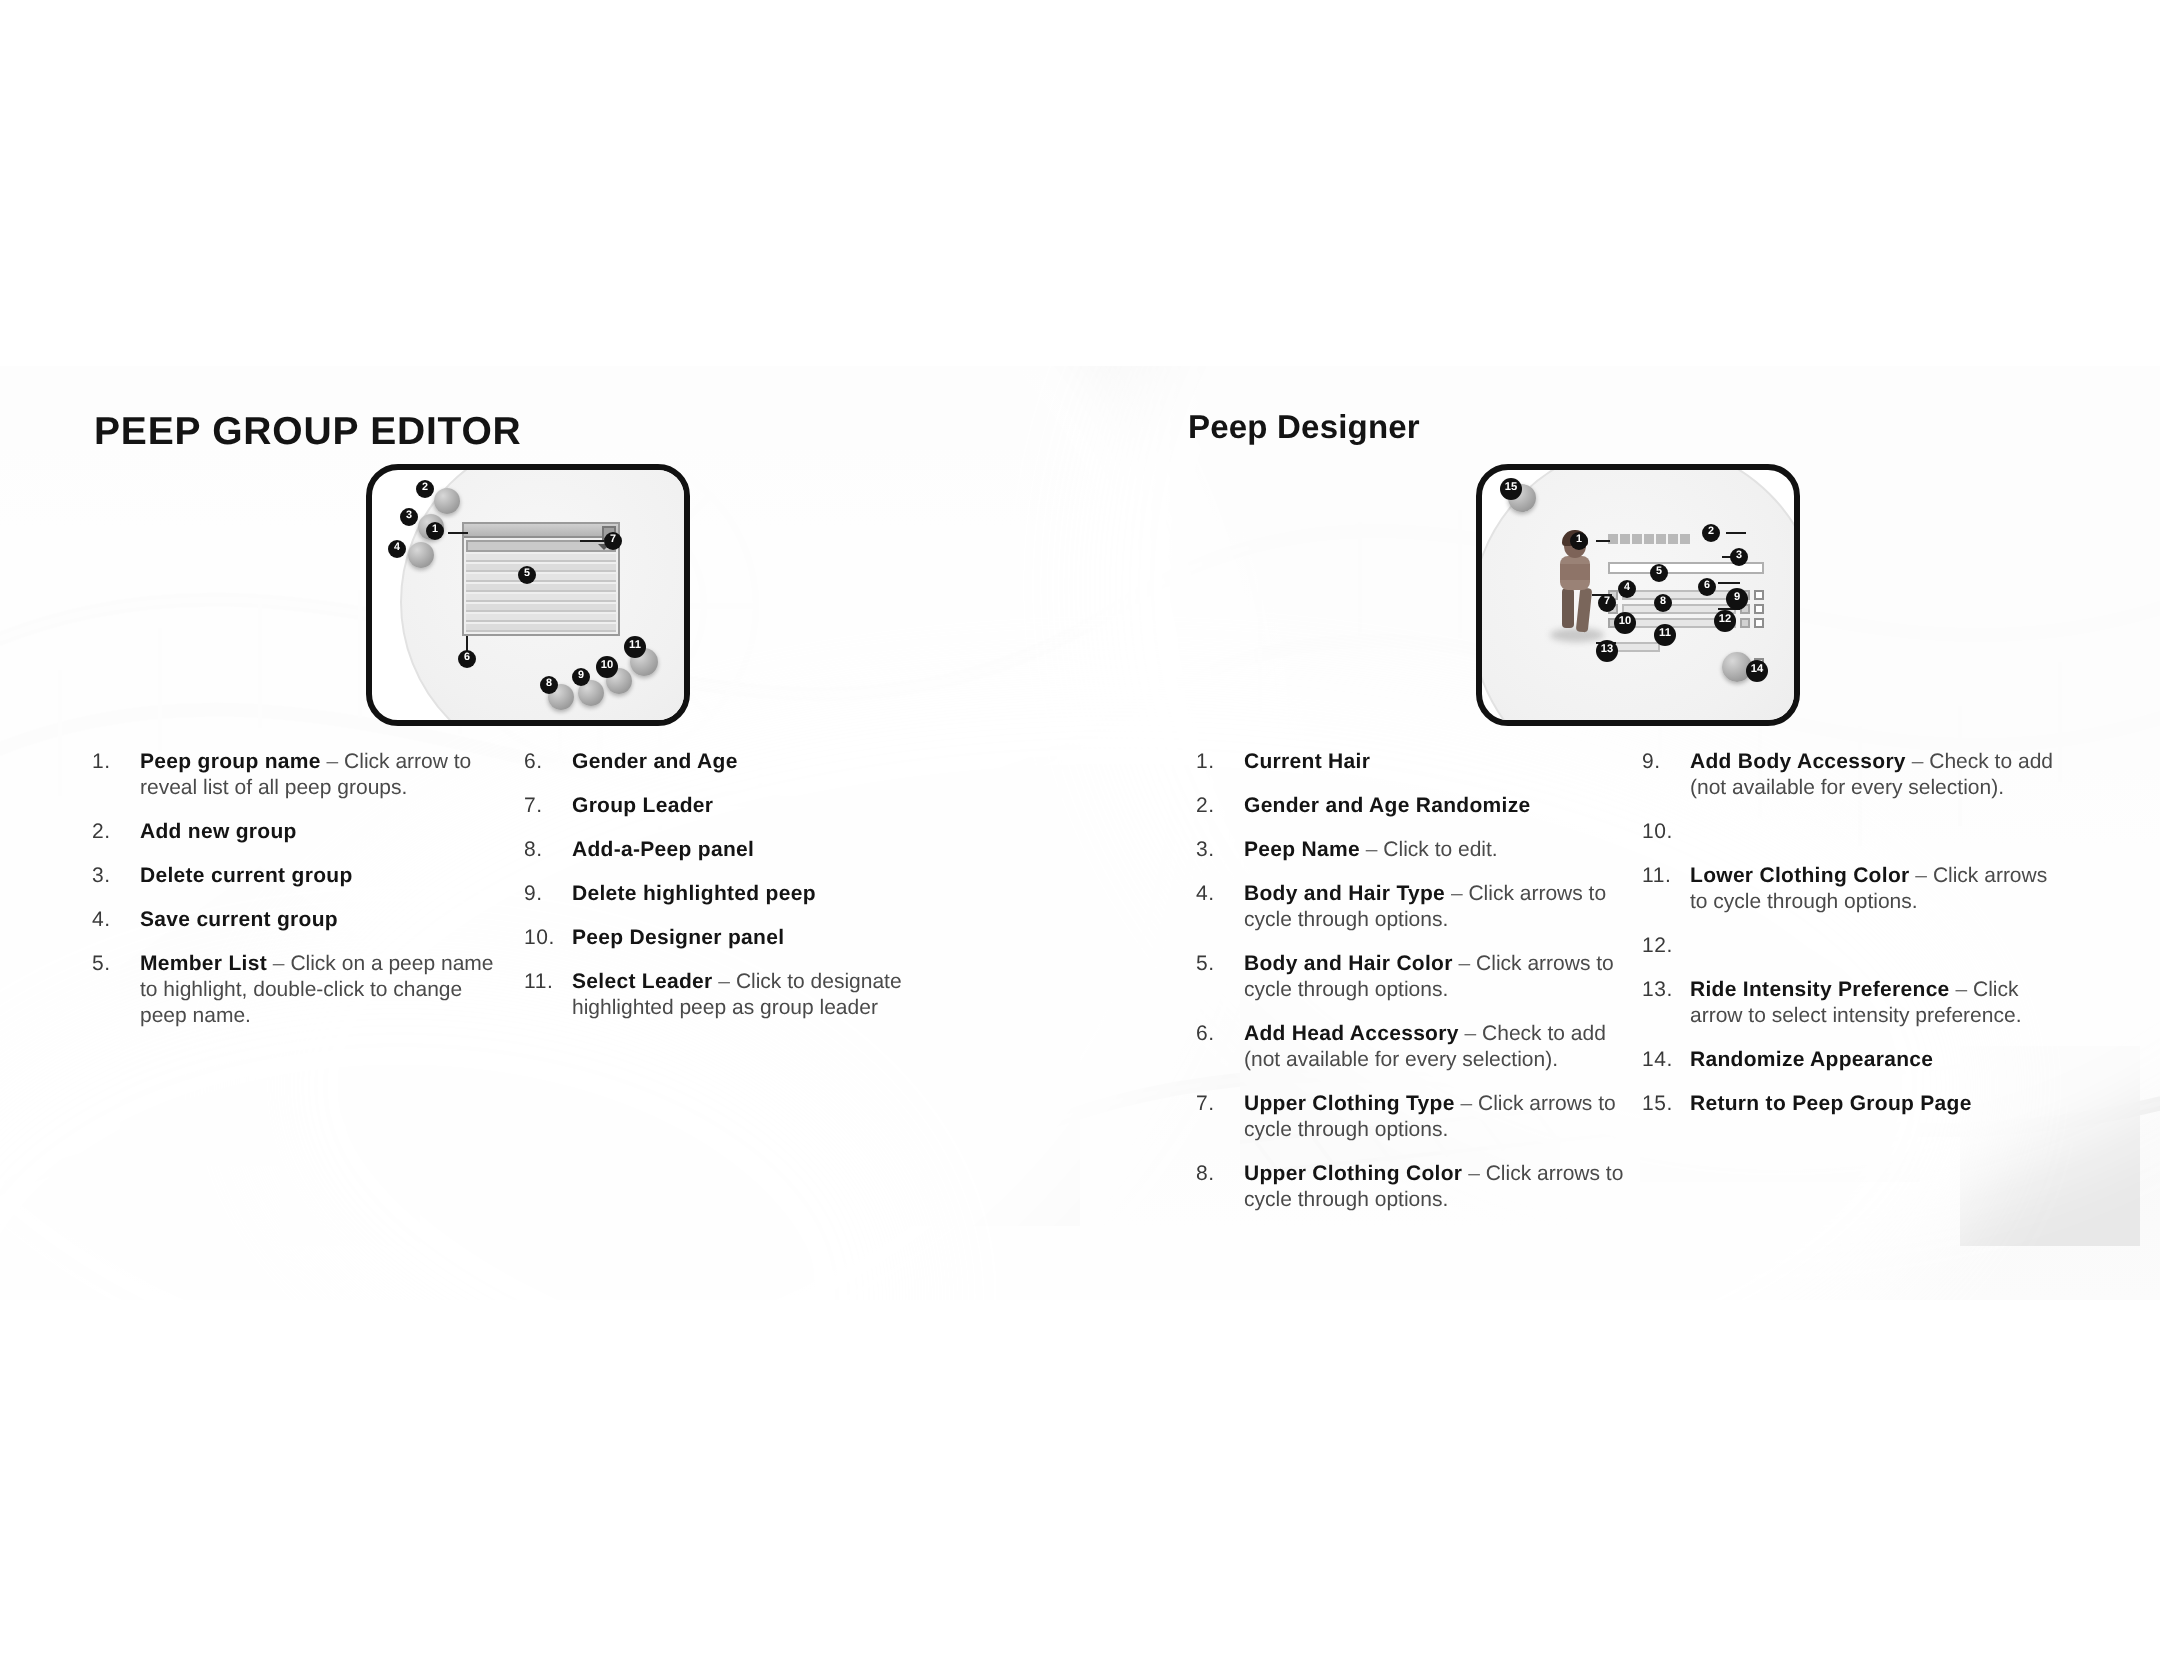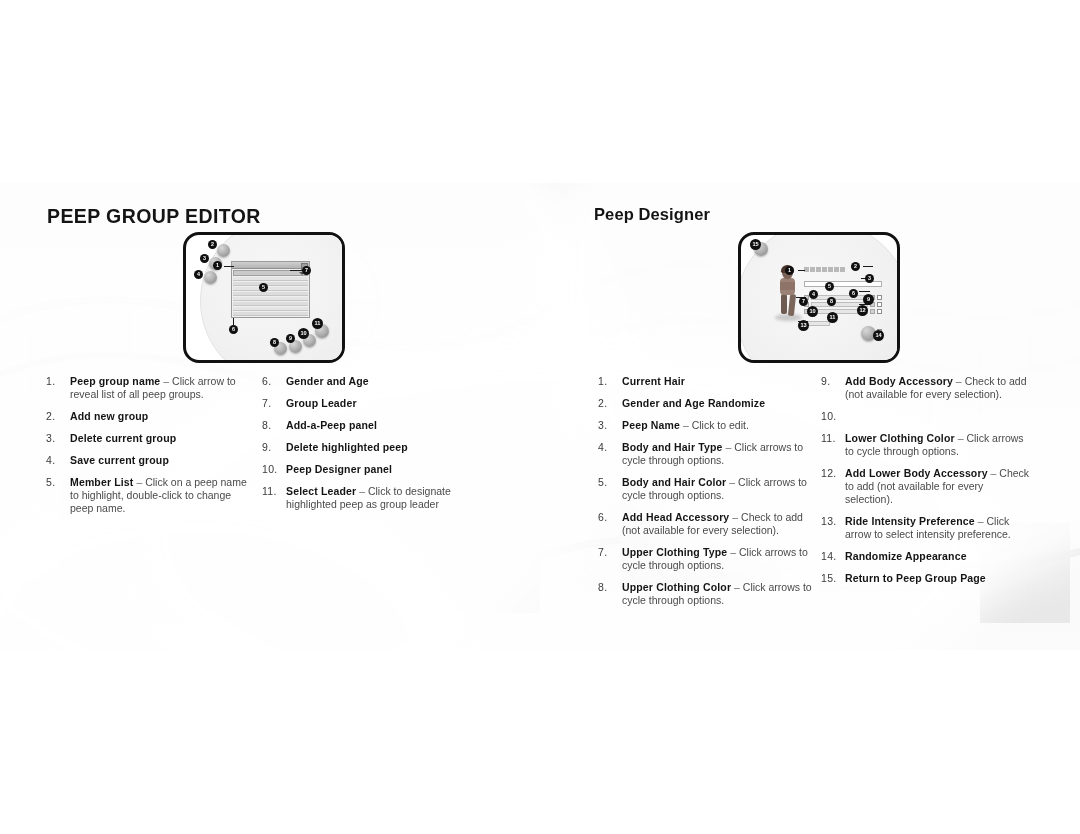--- a/index.html
+++ b/index.html
@@ -508,21 +508,20 @@
           </div>
           <div class="item">
             <div class="num">10.</div>
           </div>
           <div class="item">
             <div class="num">11.</div>
             <div class="body"><b>Lower Clothing Color</b><span class="dash"> – </span><span>Click arrows to cycle through options.</span></div>
           </div>
           <div class="item">
             <div class="num">12.</div>
-            <div class="body"><b>Add Lower Body Accessory</b><span class="dash"> – </span><span>Check to add (not available for every selection).</span></div>
           </div>
           <div class="item">
             <div class="num">13.</div>
             <div class="body"><b>Ride Intensity Preference</b><span class="dash"> – </span><span>Click arrow to select intensity preference.</span></div>
           </div>
           <div class="item">
             <div class="num">14.</div>
             <div class="body"><b>Randomize Appearance</b></div>
           </div>
           <div class="item">

